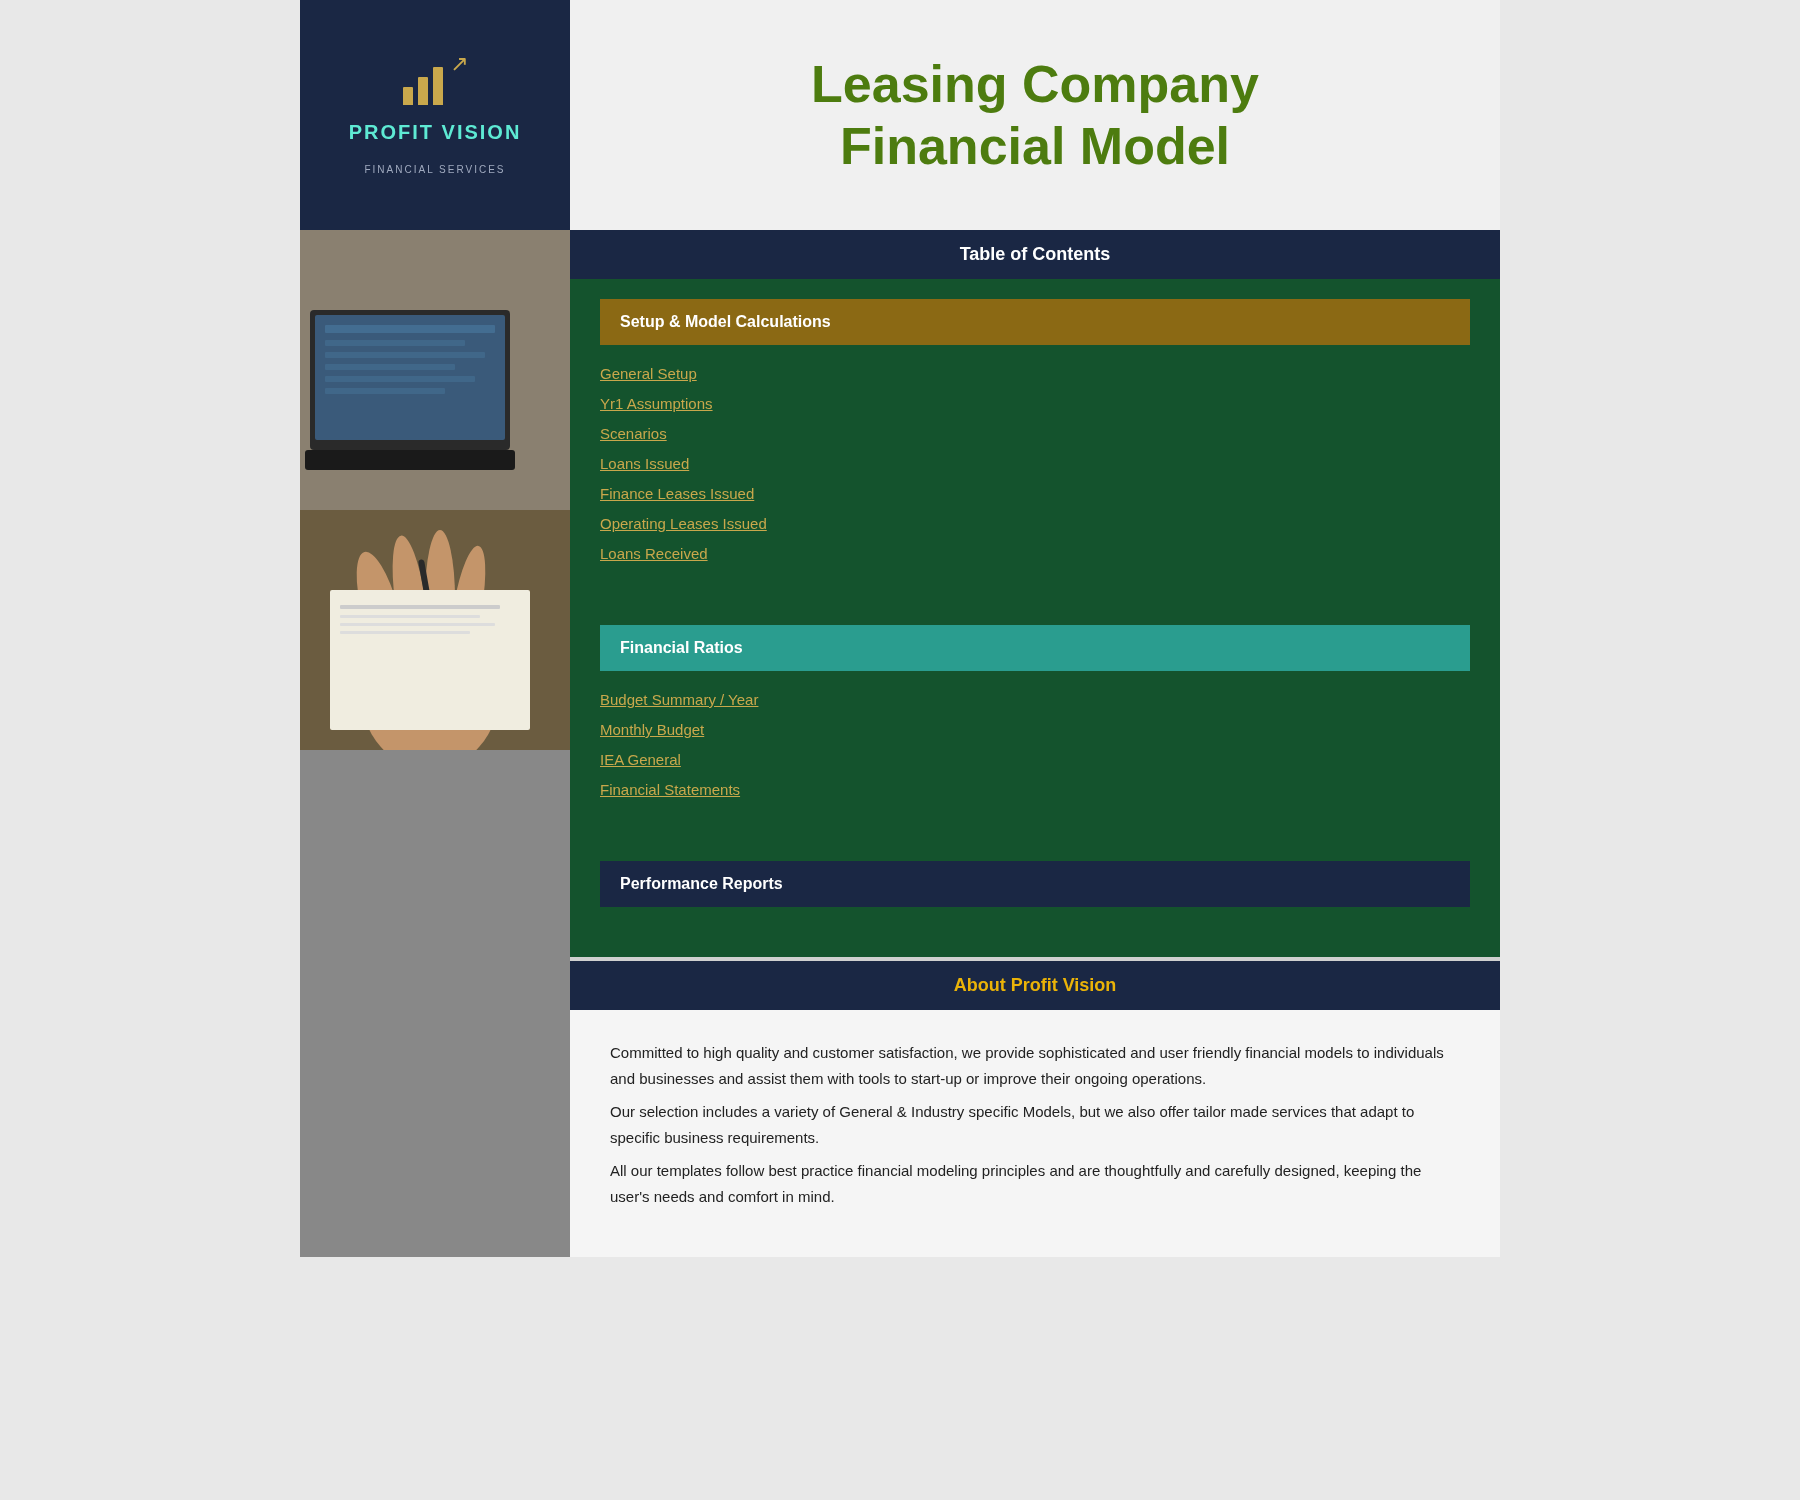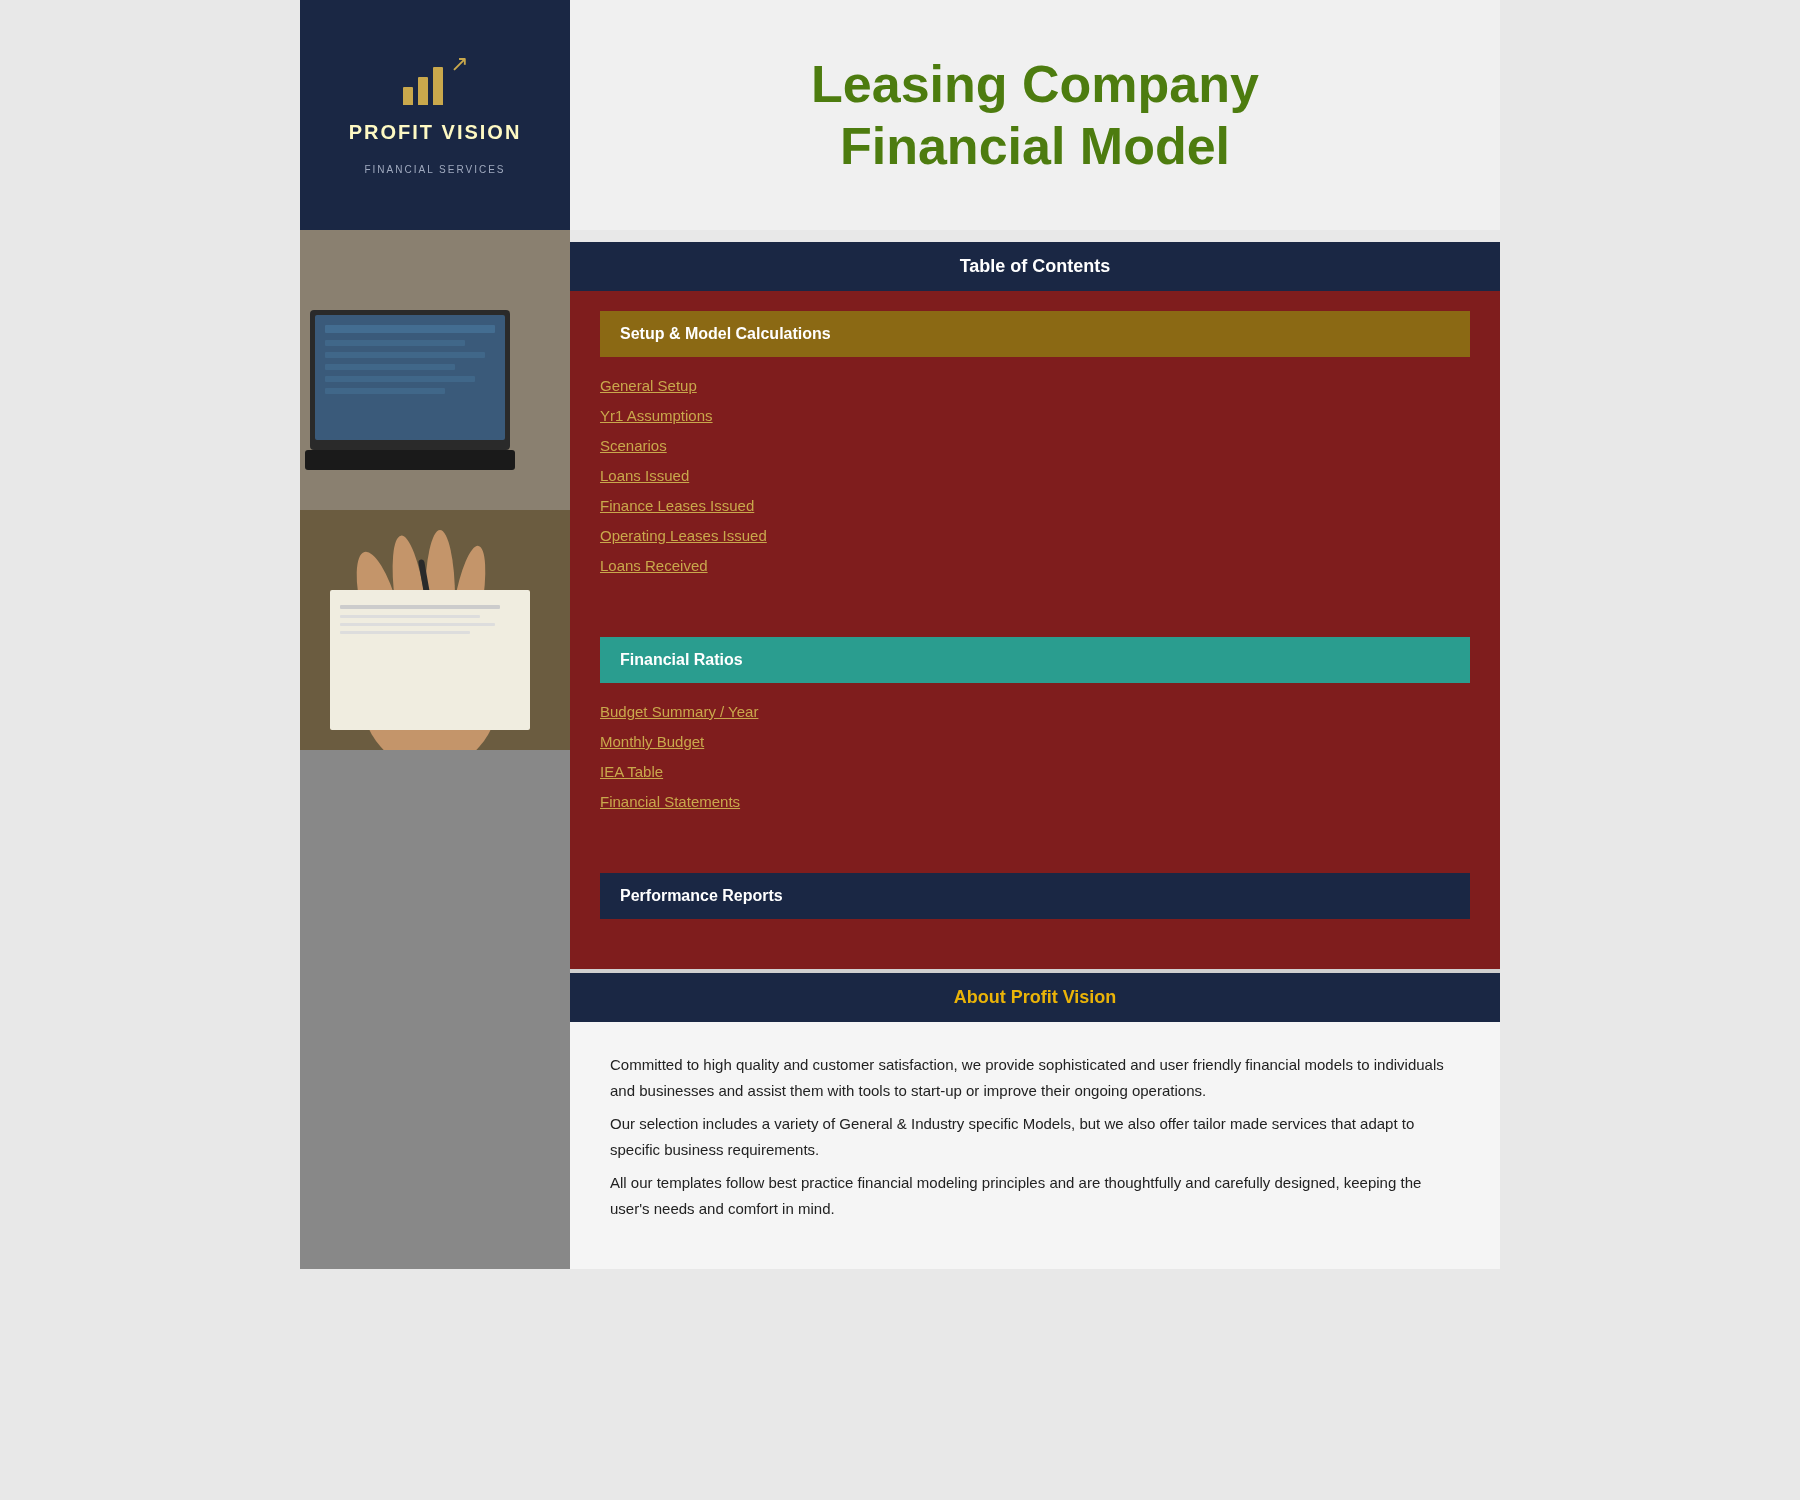--- a/index.html
+++ b/index.html
@@ -42,21 +42,21 @@
       border-radius: 1px 1px 0 0;
     }
     .logo-arrow {
       color: #c9a84c;
       font-size: 22px;
       position: relative;
       top: -28px;
       left: 2px;
     }
     .logo-name {
-      color: #fef9c3;
+      color: #5eead4;
       font-size: 20px;
       font-weight: 700;
       letter-spacing: 2px;
       text-align: center;
     }
     .logo-sub {
       color: #a0aabf;
       font-size: 10px;
       letter-spacing: 2px;
       text-align: right;
@@ -71,22 +71,21 @@
     .main-title {
       font-size: 52px;
       font-weight: 700;
       color: #4d7c0f;
       text-align: center;
       line-height: 1.2;
     }
 
     
     .toc-section {
-      background: #7f1d1d;
-      margin-top: 12px;
+      background: #14532d;
     }
     .toc-header {
       background: #1a2744;
       color: #fff;
       text-align: center;
       padding: 14px;
       font-size: 18px;
       font-weight: 600;
     }
     .toc-columns {
@@ -250,21 +249,21 @@
             <li><a>Operating Leases Issued</a></li>
             <li><a>Loans Received</a></li>
           </ul>
         </div>
 
         <div class="toc-col">
           <div class="toc-col-header teal">Financial Ratios</div>
           <ul class="toc-links">
             <li><a>Budget Summary / Year</a></li>
             <li><a>Monthly Budget</a></li>
-            <li><a>IEA Table</a></li>
+            <li><a>IEA General</a></li>
             <li><a>Financial Statements</a></li>
           </ul>
         </div>
 
         <div class="toc-col">
           <div class="toc-col-header dark">Performance Reports</div>
         </div>
 
       </div>
     </div>

